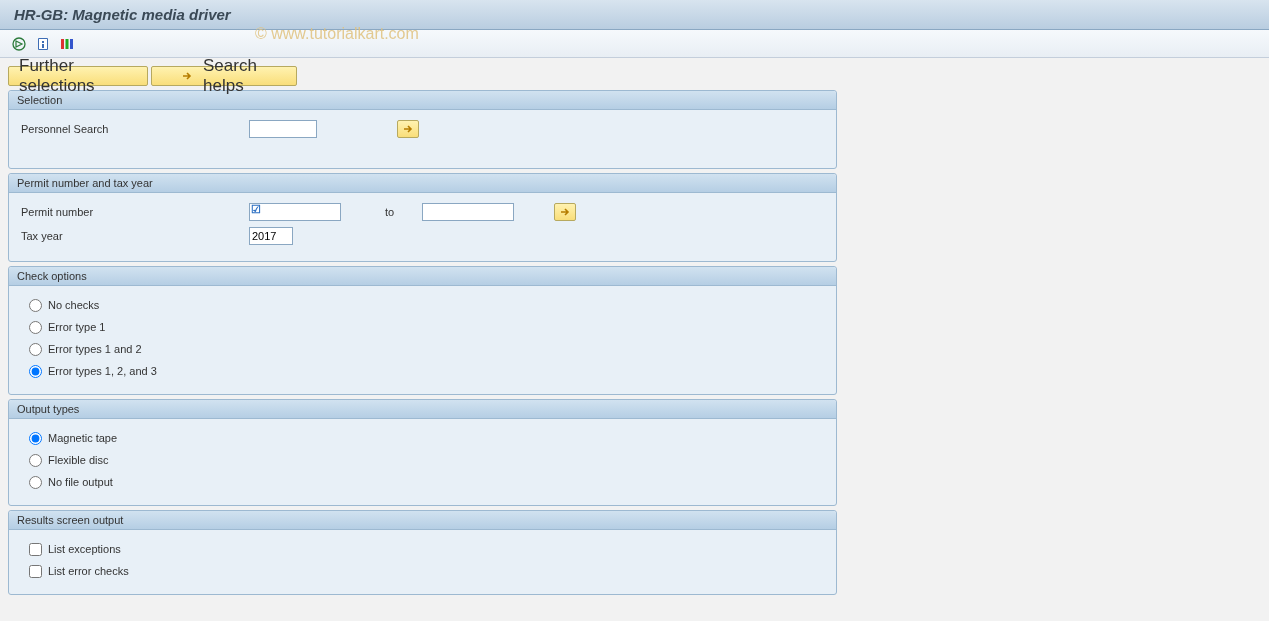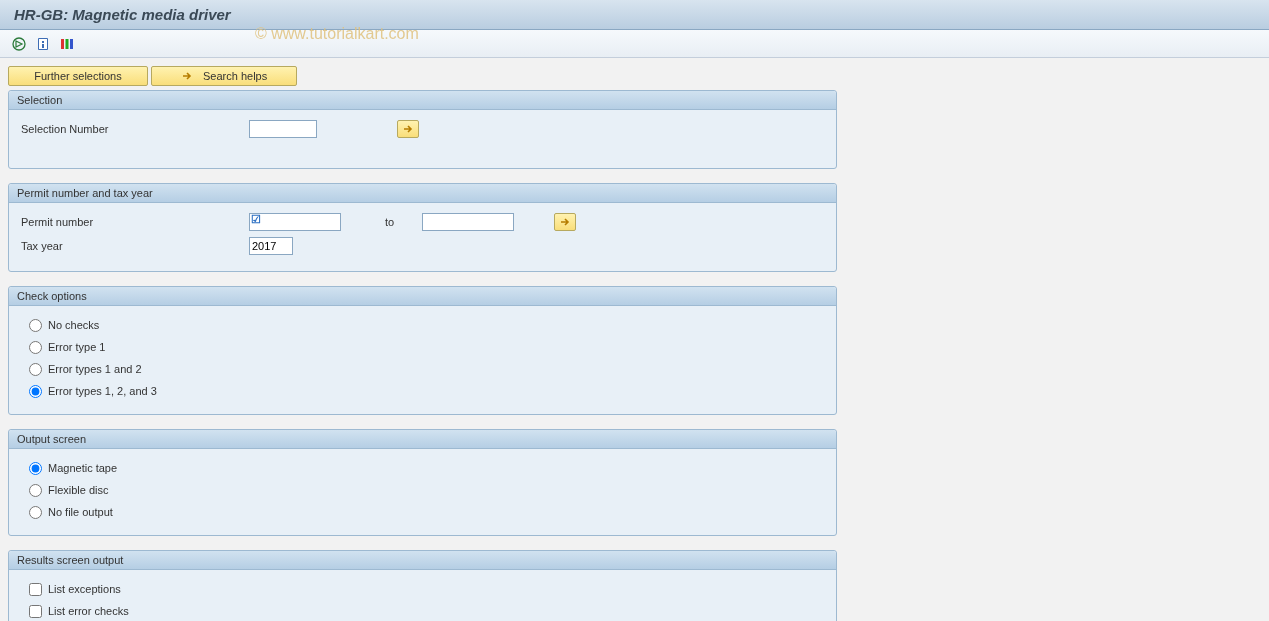--- a/index.html
+++ b/index.html
@@ -51,30 +51,30 @@
     margin-bottom: 4px;
   }
   .ybtn {
     background: linear-gradient(to bottom, #fff2b0, #f9de7a);
     border: 1px solid #b7a95f;
     border-radius: 2px;
     height: 20px;
     display: flex;
     align-items: center;
     justify-content: center;
-    font-size: 11px;
+    font-size: 17px;
     padding: 0 10px;
     cursor: pointer;
     color: #333;
   }
   .ybtn .arrow { margin-right: 10px; }
   .group {
     border: 1px solid #9db9d1;
     border-radius: 3px;
-    margin-bottom: 14px;
+    margin-bottom: 4px;
     background: #e8f0f7;
   }
   .group-header {
     background: linear-gradient(to bottom, #d1e2f0, #b5cee4);
     border-bottom: 1px solid #9db9d1;
     padding: 3px 8px;
     font-size: 11px;
     color: #333;
     border-radius: 3px 3px 0 0;
   }
@@ -182,21 +182,21 @@
           </svg>
       </span>
       <span>Search helps</span>
     </div>
   </div>
 
   <div class="group">
     <div class="group-header">Selection</div>
     <div class="group-body">
       <div class="row">
-        <div class="label-col">Selection Number</div>
+        <div class="label-col">Personnel Search</div>
         <input class="sap-input w70" type="text" value="" style="">
         <div class="multi-btn">
           <svg width="12" height="12">
               <path d="M2 6 H9 M6 3 L9 6 L6 9" fill="none" stroke="#b57c00" stroke-width="1.6"></path>
             </svg>
         </div>
       </div>
       <div style="height:14px"></div>
     </div>
   </div>
@@ -241,21 +241,21 @@
           <span>Error types 1 and 2</span>
         </label>
         <label class="radio-row">
           <input type="radio" name="chkopt" checked="" style="">
           <span>Error types 1, 2, and 3</span>
         </label>
       </div>
   </div>
 
   <div class="group">
-    <div class="group-header">Output screen</div>
+    <div class="group-header">Output types</div>
     <div class="group-body" id="output-format-body">
         <label class="radio-row">
           <input type="radio" name="outfmt" checked="" style="">
           <span>Magnetic tape</span>
         </label>
         <label class="radio-row">
           <input type="radio" name="outfmt" style="">
           <span>Flexible disc</span>
         </label>
         <label class="radio-row">

